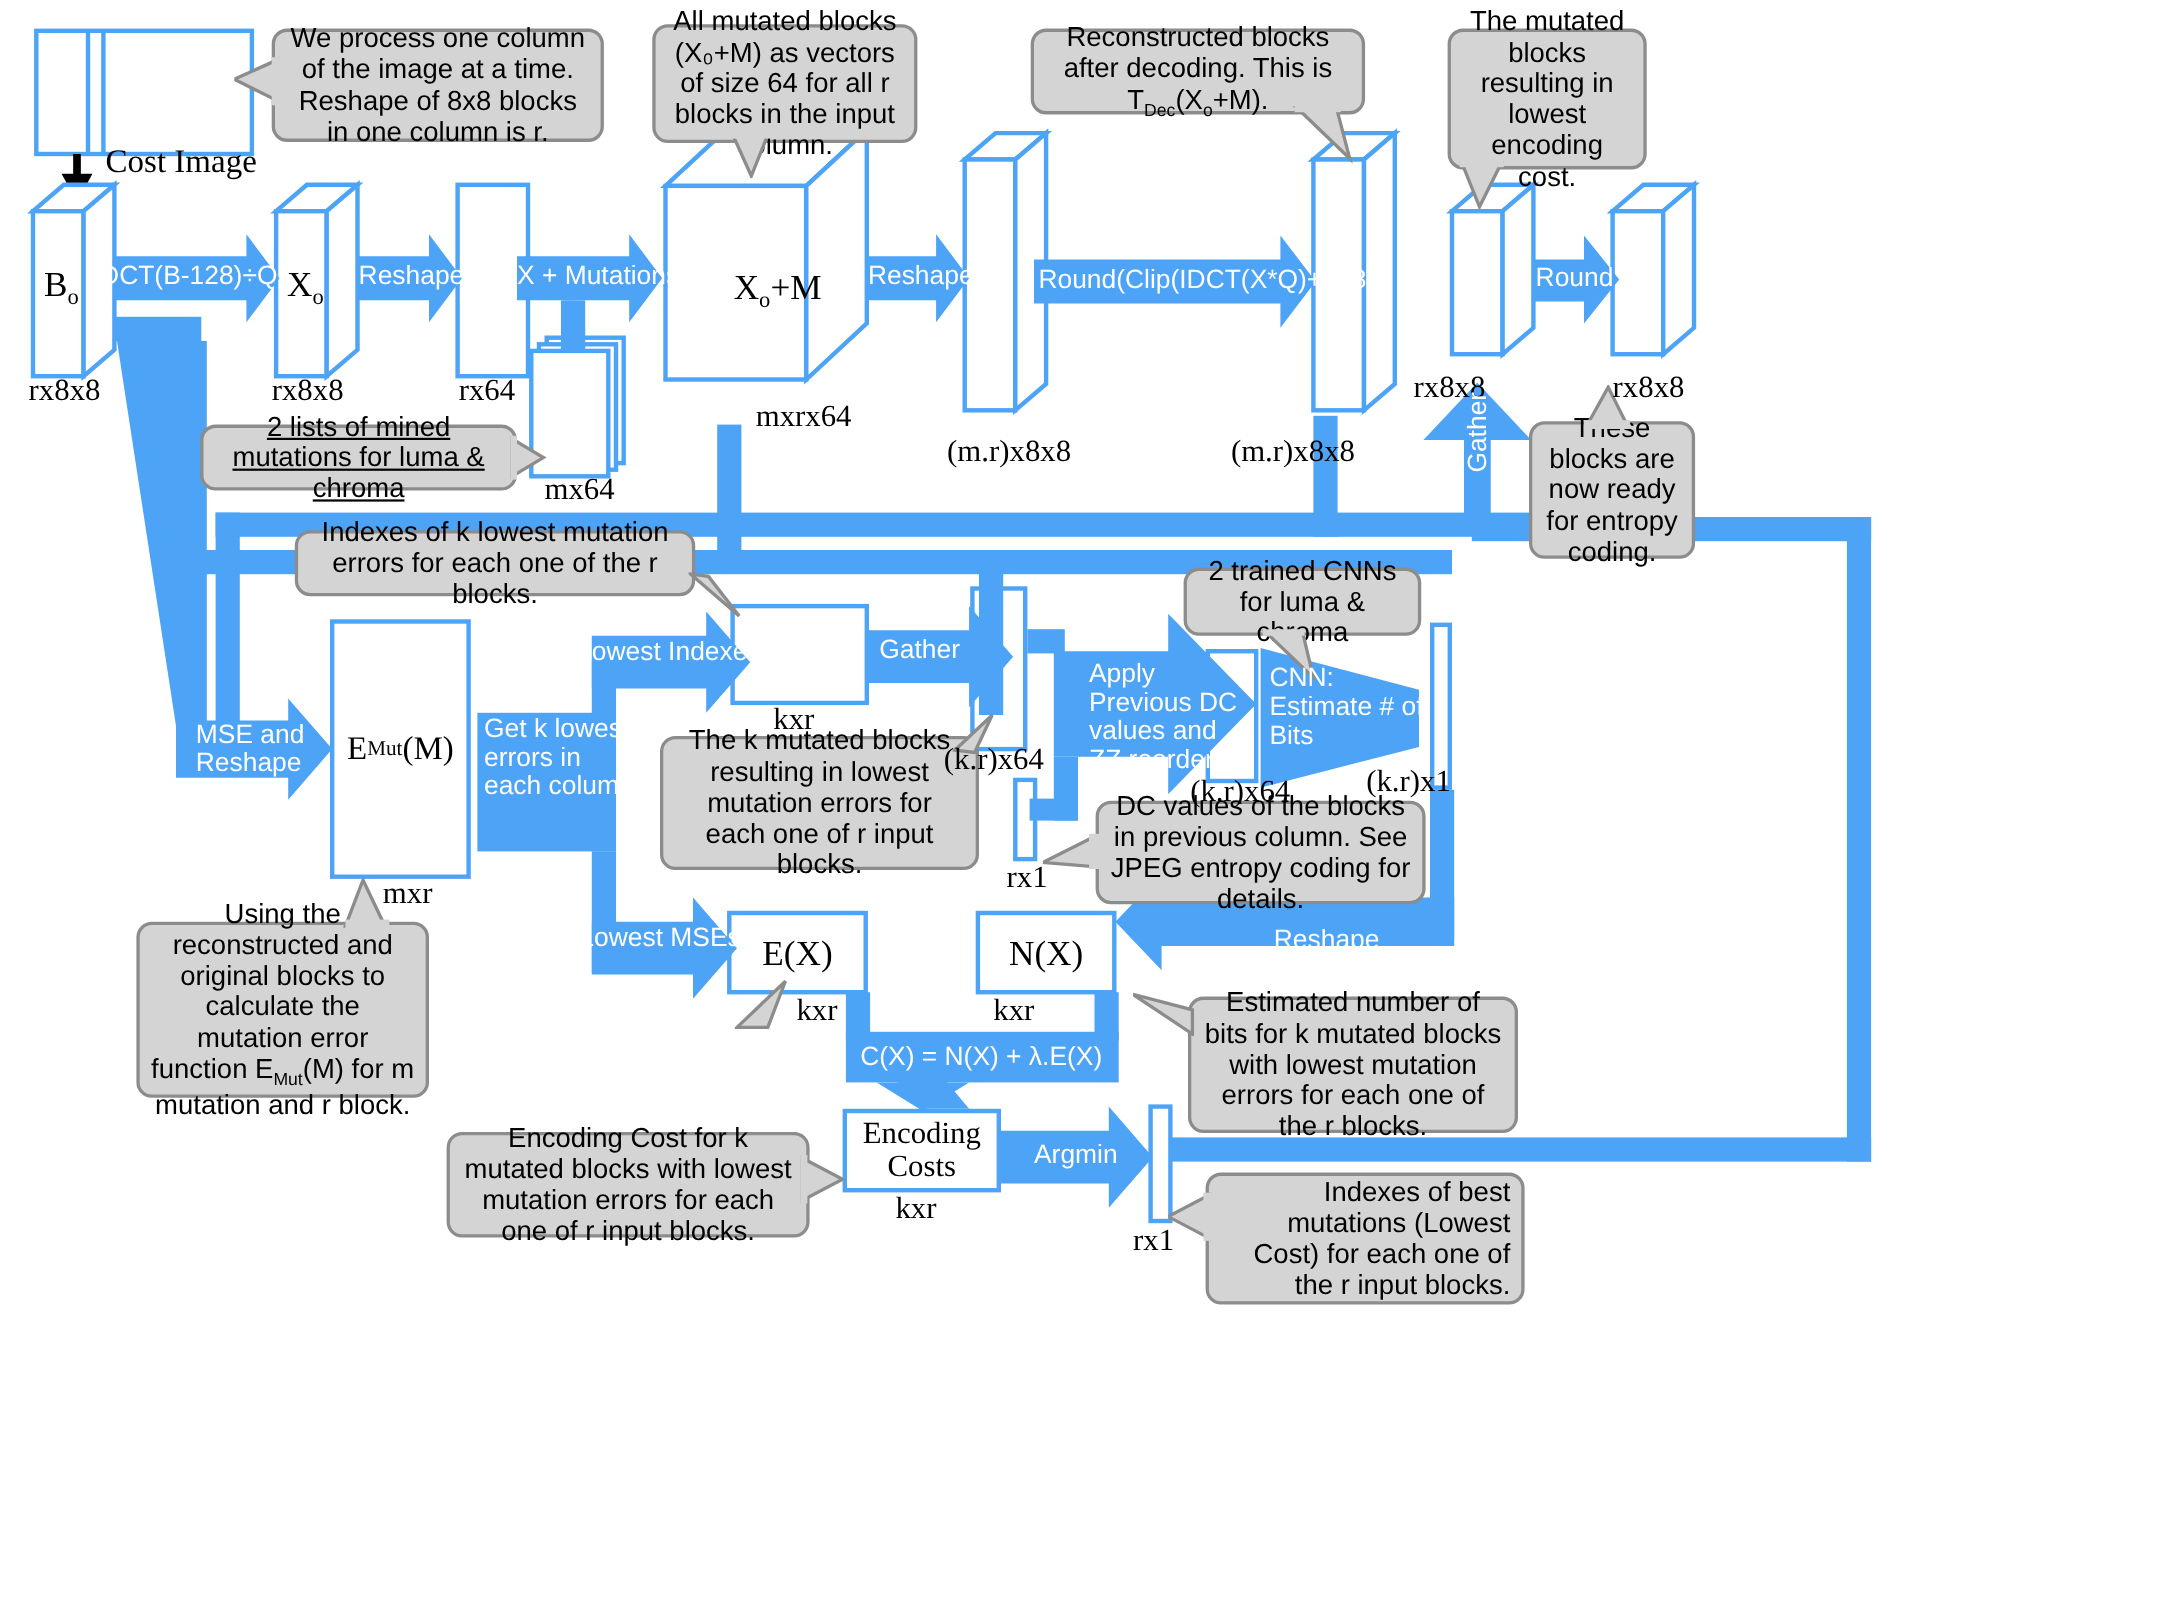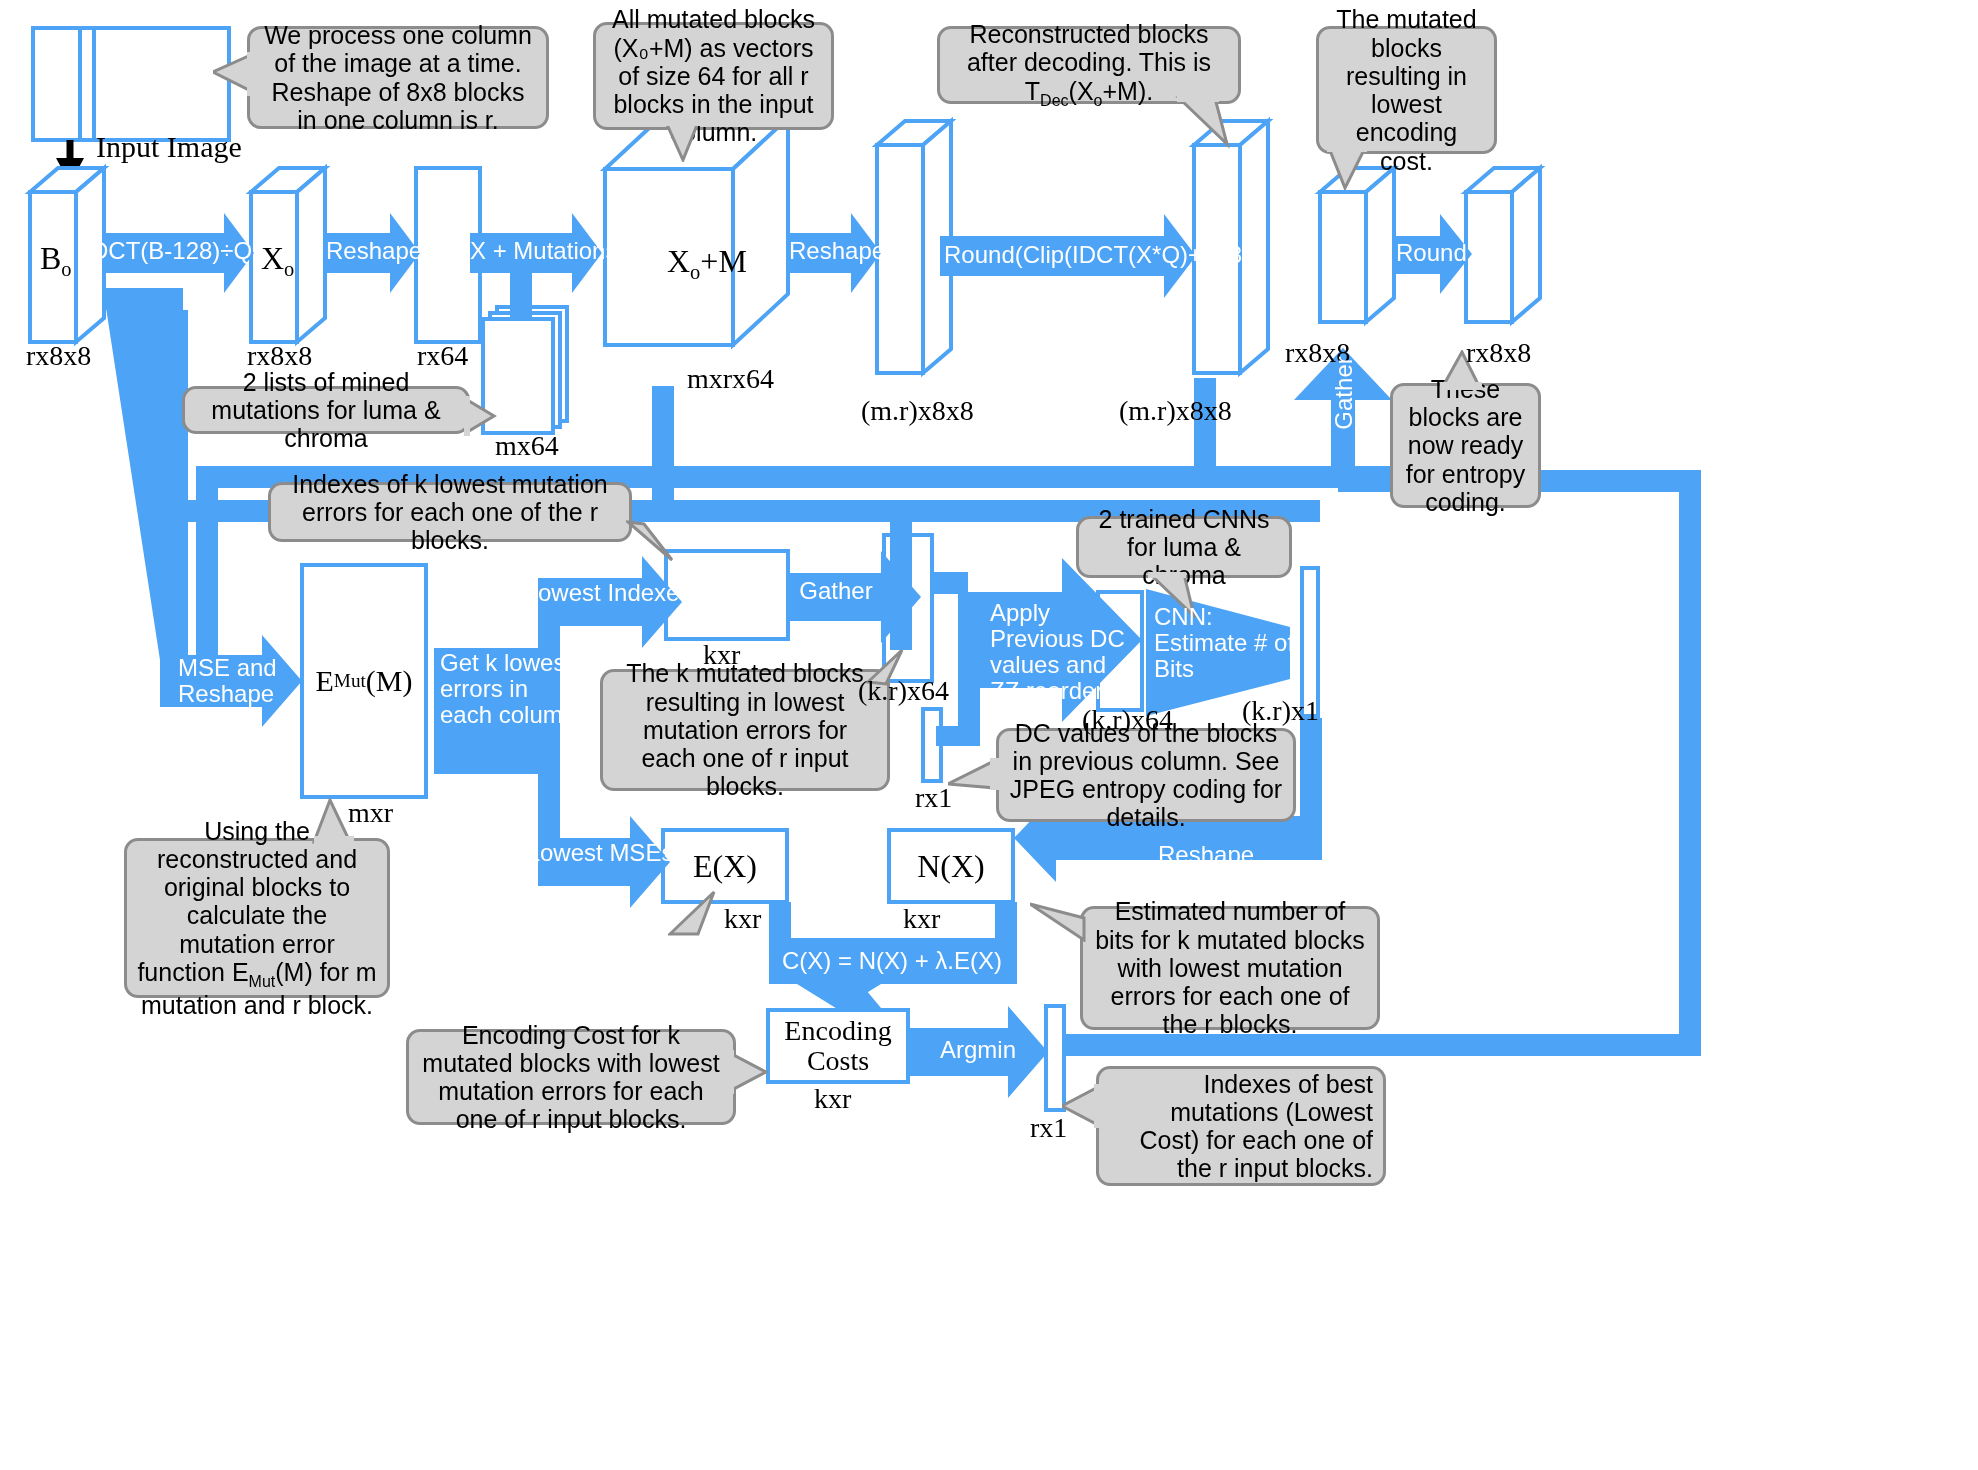--- a/index.html
+++ b/index.html
@@ -223,21 +223,21 @@
 </svg>
 
 <div class="bubble" style="left:1316px;top:26px;width:181px;height:128px;font-size:25px;">
   <span>The mutated blocks resulting in lowest encoding cost.</span>
 </div>
 <svg style="position:absolute;left:1323px;top:146px;width:60px;height:44px;">
   <polygon points="6,2 42,2 22,42" fill="#d4d4d4" stroke="#8c8c8c" stroke-width="3"></polygon>
   <rect x="4" y="-4" width="40" height="10" fill="#d4d4d4"></rect>
 </svg>
 
-<div class="bubble" style="left:182px;top:386px;width:288px;height:48px;font-size:25px;">
+<div class="bubble" style="left:182px;top:386px;width:288px;height:60px;font-size:25px;text-decoration:underline;">
   <span>2 lists of mined mutations for luma &amp; chroma</span>
 </div>
 <svg style="position:absolute;left:464px;top:396px;width:36px;height:42px;">
   <polygon points="0,2 30,20 0,38" fill="#d4d4d4" stroke="#8c8c8c" stroke-width="3"></polygon>
   <rect x="-4" y="0" width="10" height="40" fill="#d4d4d4"></rect>
 </svg>
 
 <div class="bubble" style="left:268px;top:482px;width:364px;height:60px;font-size:25px;">
   <span>Indexes of k lowest mutation errors for each one of the r blocks.</span>
 </div>
@@ -304,21 +304,21 @@
 </svg>
 
 <div class="bubble" style="left:1096px;top:1066px;width:290px;height:120px;font-size:25px;text-align:right;">
   <span>Indexes of best mutations (Lowest Cost) for each one of the r input blocks.</span>
 </div>
 <svg style="position:absolute;left:1062px;top:1084px;width:44px;height:46px;">
   <polygon points="0,22 38,2 38,42" fill="#d4d4d4" stroke="#8c8c8c" stroke-width="3"></polygon>
   <rect x="32" y="0" width="12" height="44" fill="#d4d4d4"></rect>
 </svg>
 
-<div class="ser" style="left:96px;top:130px;font-size:30px;">Input Image</div>
+<div class="ser" style="left:96px;top:130px;font-size:30px;">Cost Image</div>
 
 <div class="ser" style="left:40px;top:240px;font-size:32px;">B<span class="sub">o</span></div>
 <div class="ser" style="left:26px;top:340px;font-size:28px;">rx8x8</div>
 
 <div class="ser" style="left:261px;top:240px;font-size:32px;">X<span class="sub">o</span></div>
 <div class="ser" style="left:247px;top:340px;font-size:28px;">rx8x8</div>
 
 <div class="ser" style="left:417px;top:340px;font-size:28px;">rx64</div>
 <div class="ser" style="left:495px;top:430px;font-size:28px;">mx64</div>
 

